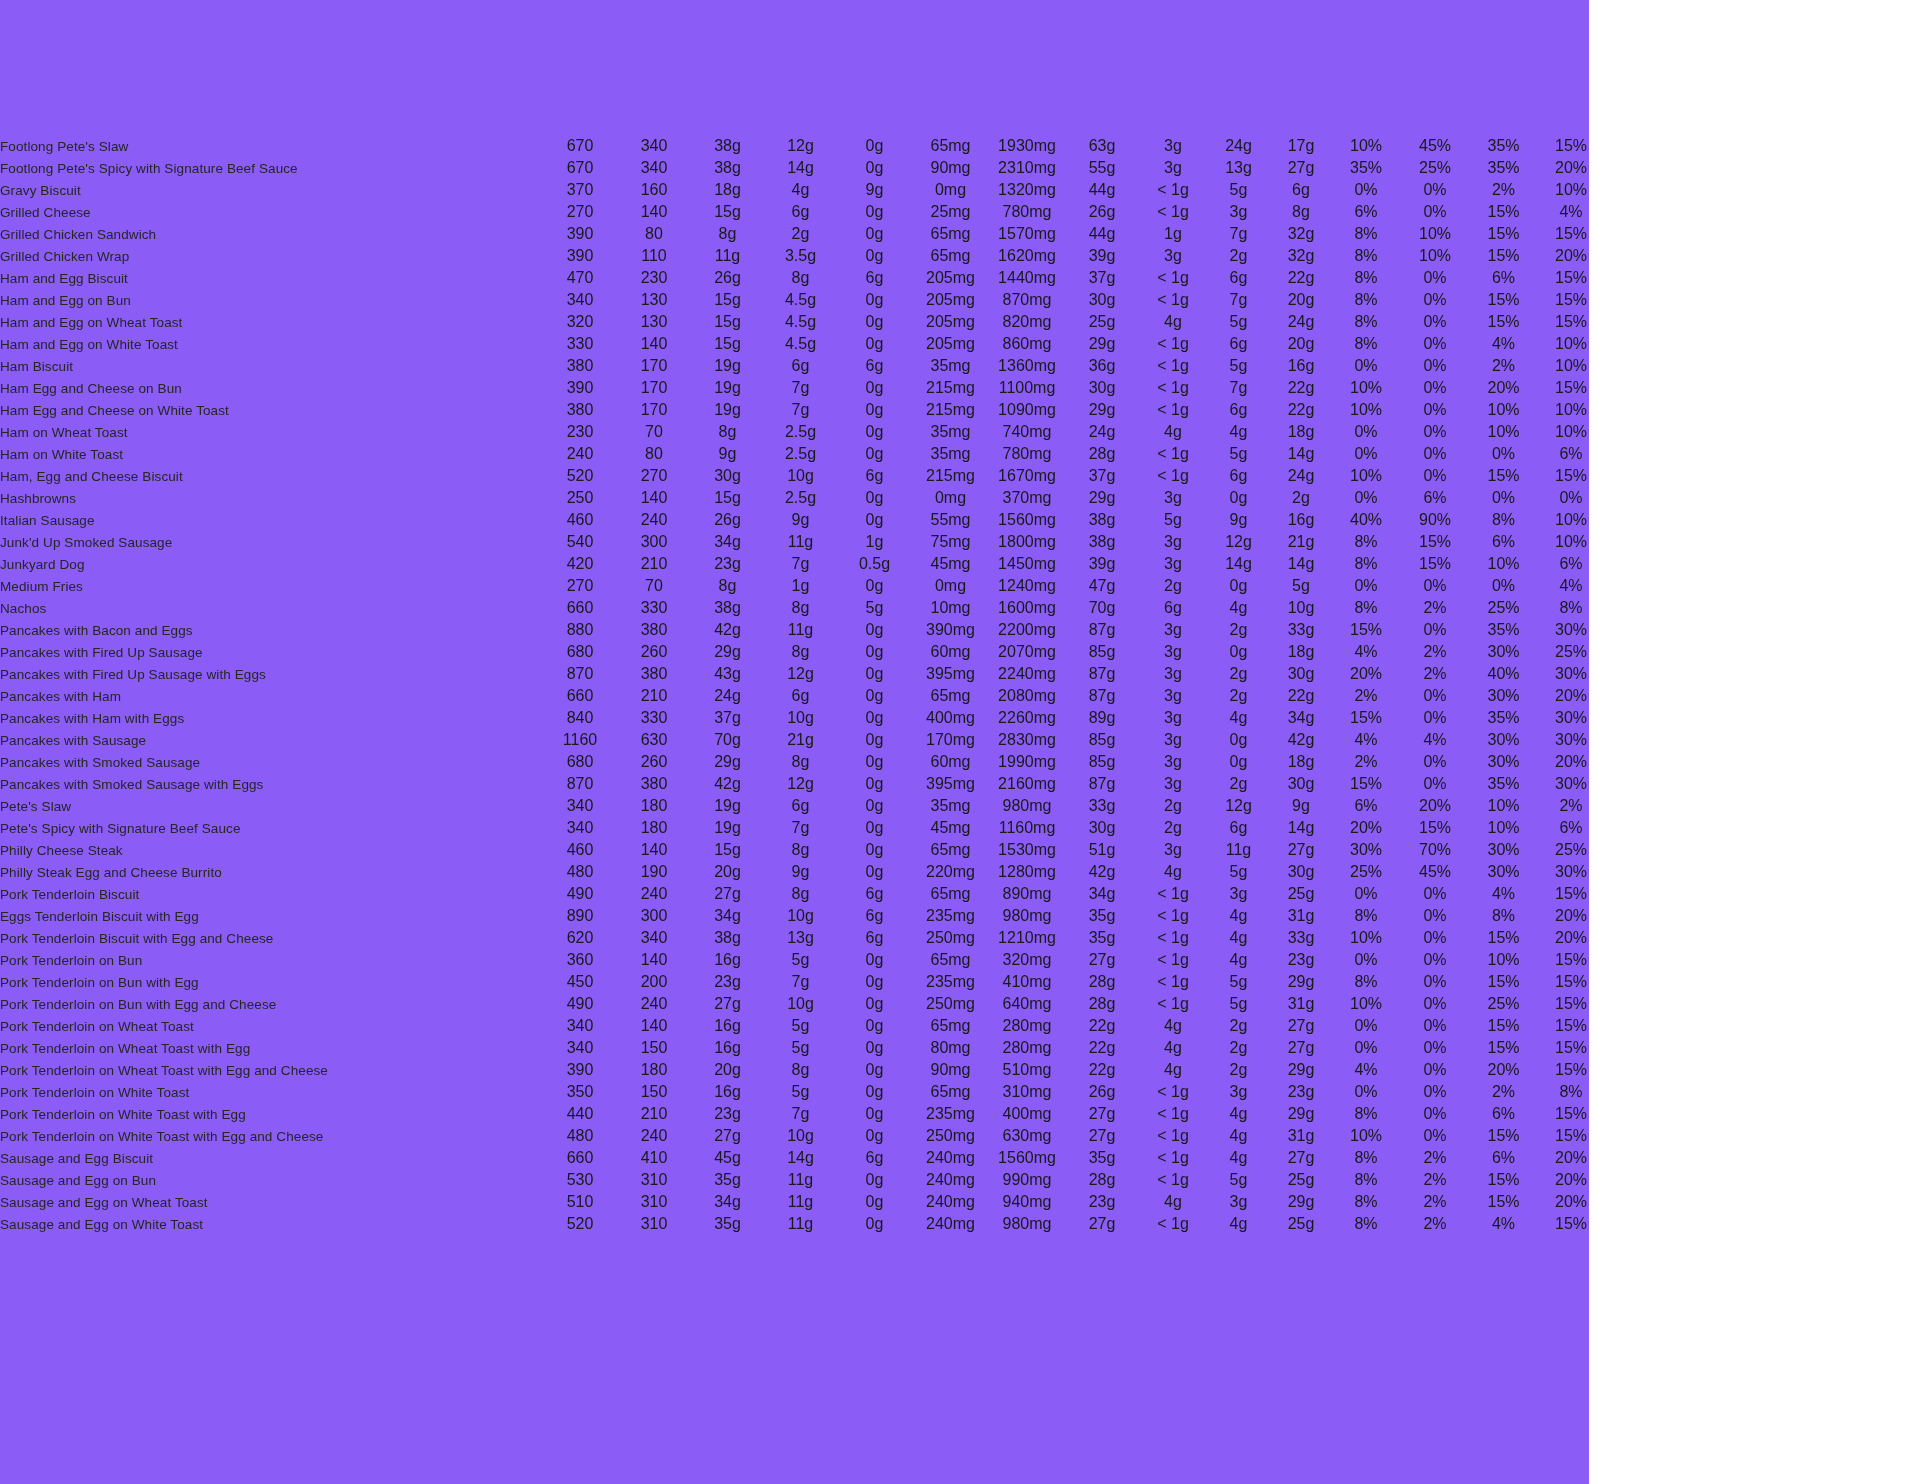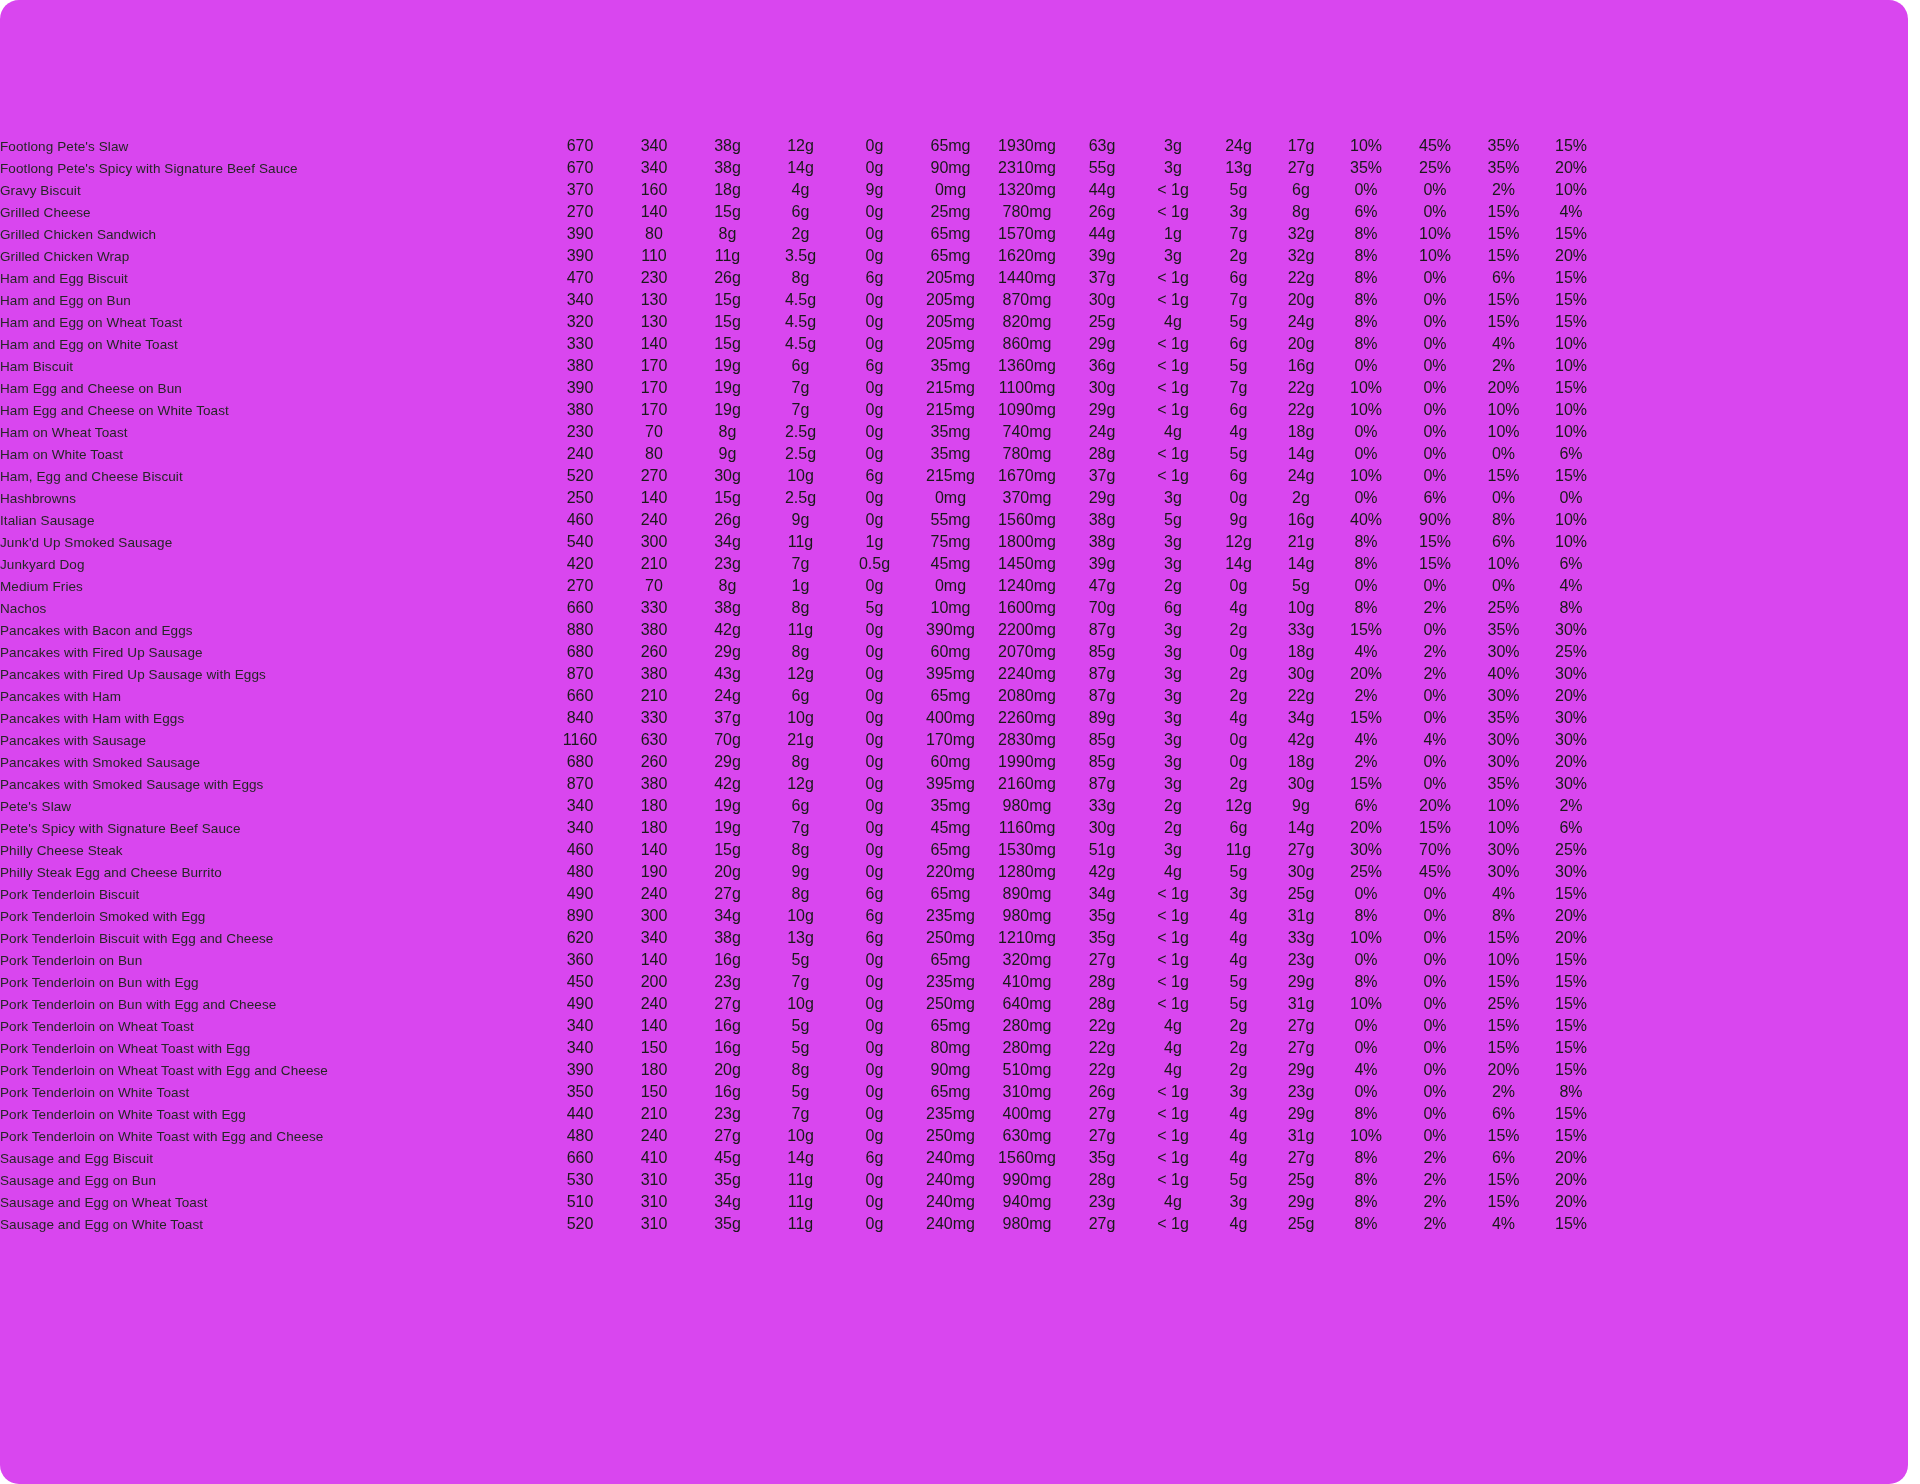--- a/index.html
+++ b/index.html
@@ -11,24 +11,23 @@
     width: 1920px;
     height: 1484px;
     position: relative;
     overflow: hidden;
     font-family: "Liberation Sans", sans-serif;
   }
   .page {
     position: absolute;
     top: 0;
     left: 0;
-    width: 1908px;
+    width: 1589px;
     height: 1484px;
-    background: #d946ef;
-    border-radius: 19px;
+    background: #8b5cf6;
   }
   table.nutrition {
     position: absolute;
     top: 135px;
     left: 0;
     width: 1605px;
     border-collapse: collapse;
     table-layout: fixed;
   }
   table.nutrition tr {
@@ -702,21 +701,21 @@
           <td class="val">34g</td>
           <td class="val">&lt; 1g</td>
           <td class="val">3g</td>
           <td class="val">25g</td>
           <td class="val">0%</td>
           <td class="val">0%</td>
           <td class="val">4%</td>
           <td class="val">15%</td>
         </tr>
         <tr>
-          <td class="item">Pork Tenderloin Smoked with Egg</td>
+          <td class="item">Eggs Tenderloin Biscuit with Egg</td>
           <td class="val">890</td>
           <td class="val">300</td>
           <td class="val">34g</td>
           <td class="val">10g</td>
           <td class="val">6g</td>
           <td class="val">235mg</td>
           <td class="val">980mg</td>
           <td class="val">35g</td>
           <td class="val">&lt; 1g</td>
           <td class="val">4g</td>

